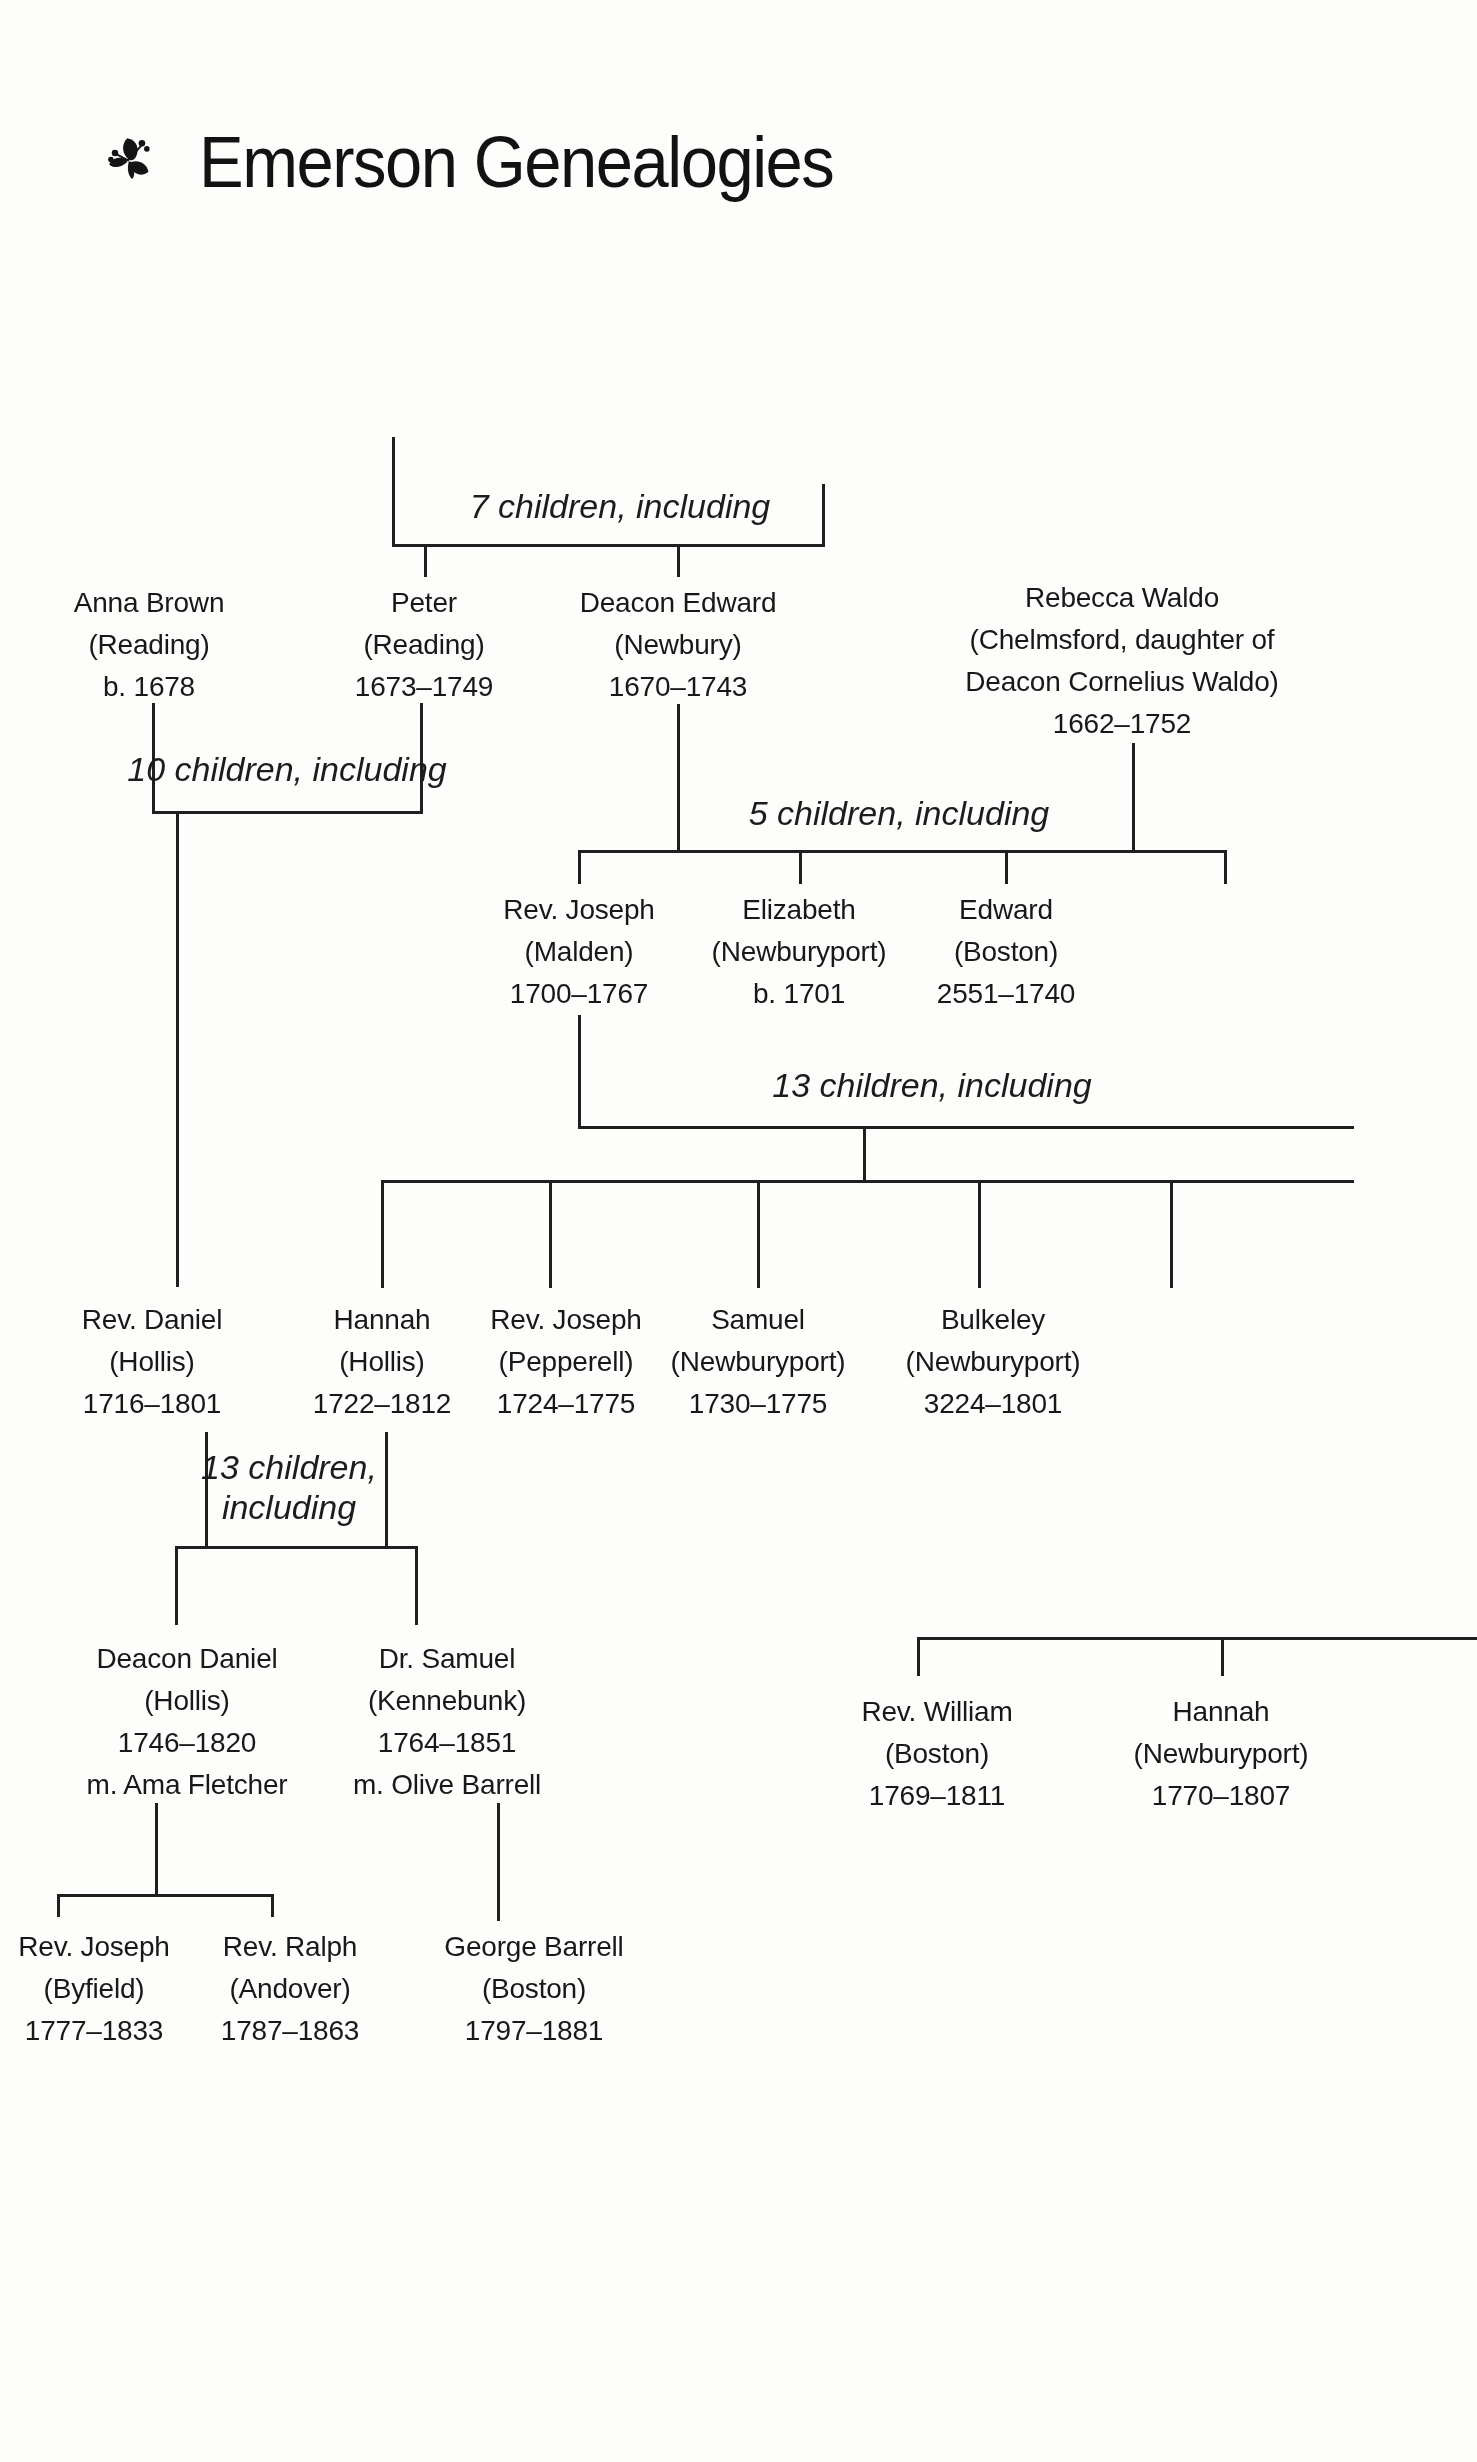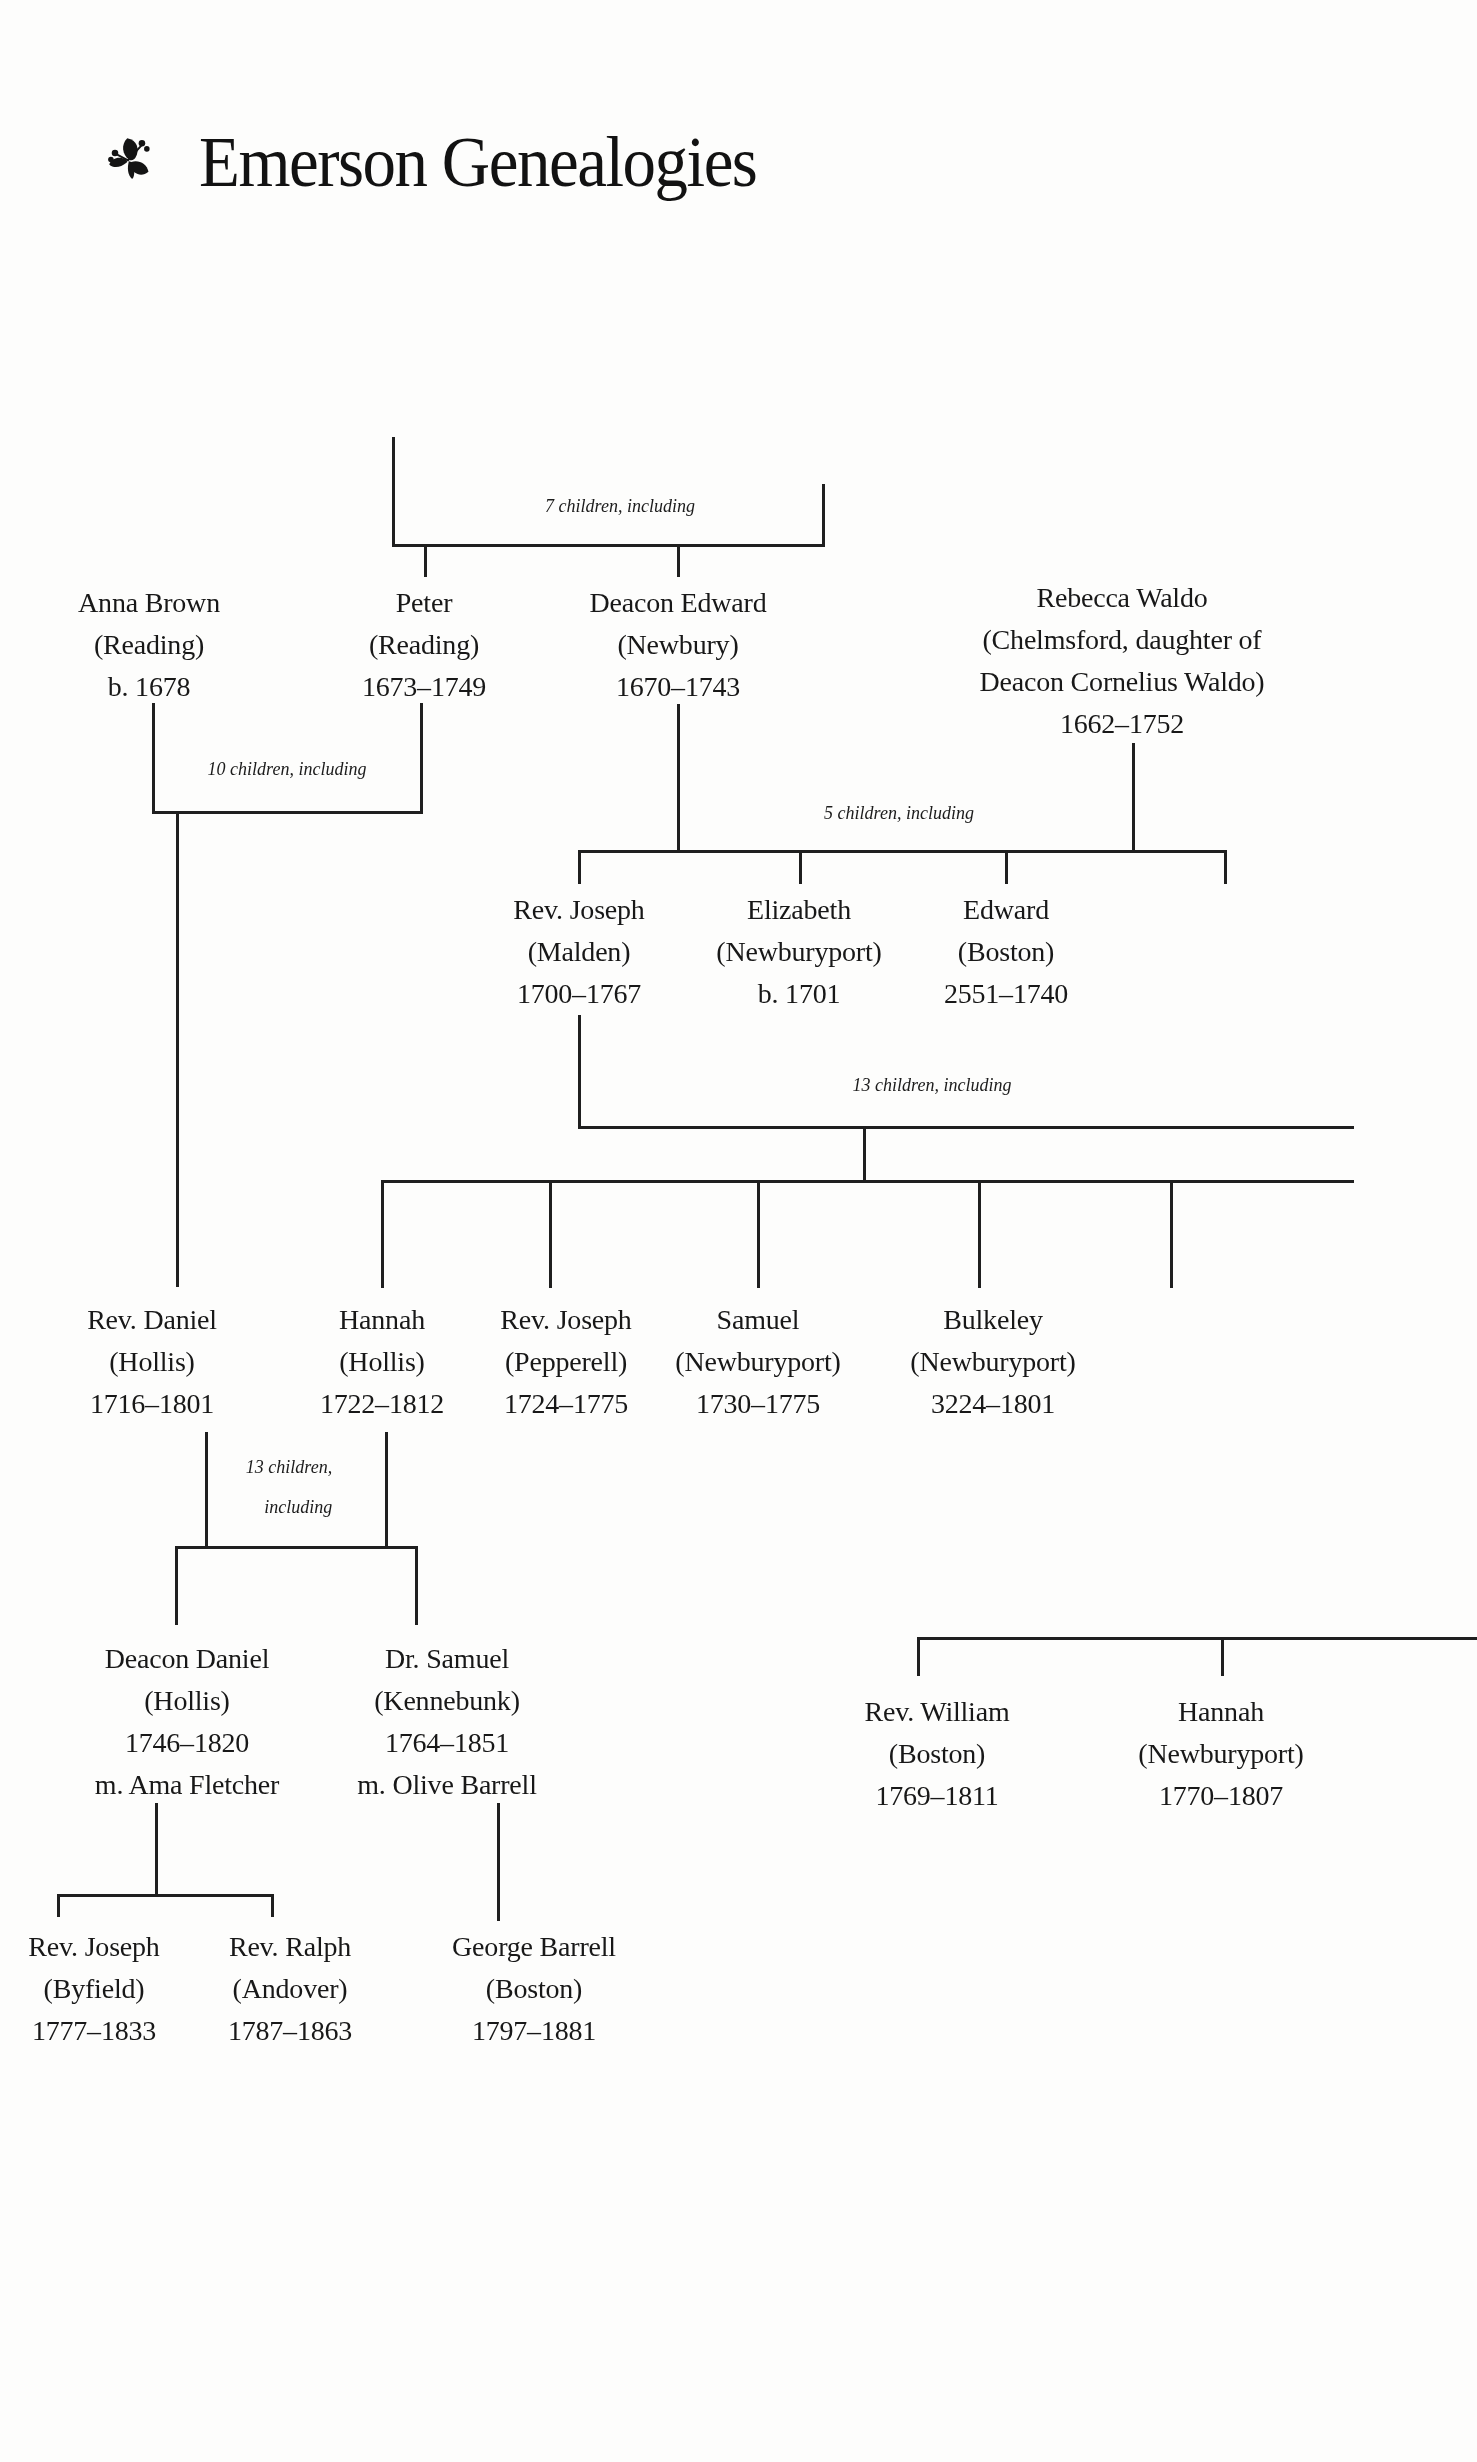--- a/index.html
+++ b/index.html
@@ -1,21 +1,21 @@
 <!DOCTYPE html>
 <html style="font-size:13px"><head>
 <meta charset="utf-8">
 <style>
   html, body { margin: 0; padding: 0; background: #ffffff; }
   .page {
     position: relative;
     width: 1477px;
     height: 2462px;
     background: #fdfdfc;
-    font-family: Liberation Serif, serif;
+    font-family: Liberation Sans, sans-serif;
     color: #1a1a1a;
     overflow: hidden;
   }
   .title {
     position: absolute;
     left: 199px;
     top: 121px;
     font-size: 72px;
     letter-spacing: -1.6px;
     white-space: nowrap;
@@ -34,24 +34,24 @@
     text-align: center;
     white-space: nowrap;
     font-size: 28px;
     line-height: 42px;
     letter-spacing: -0.2px;
     color: #181818;
   }
   .childlabel {
     position: absolute;
     transform: translateX(-50%);
-    text-align: right;
+    text-align: center;
     white-space: nowrap;
     font-style: italic;
-    font-size: 18px;
+    font-size: 34px;
     line-height: 40px;
     color: #1c1c1c;
   }
   .conn { position: absolute; background: #1f1f1f; }
   .conn.h { height: 2.5px; }
   .conn.v { width: 2.5px; }
 </style>
 </head>
 <body>
 

